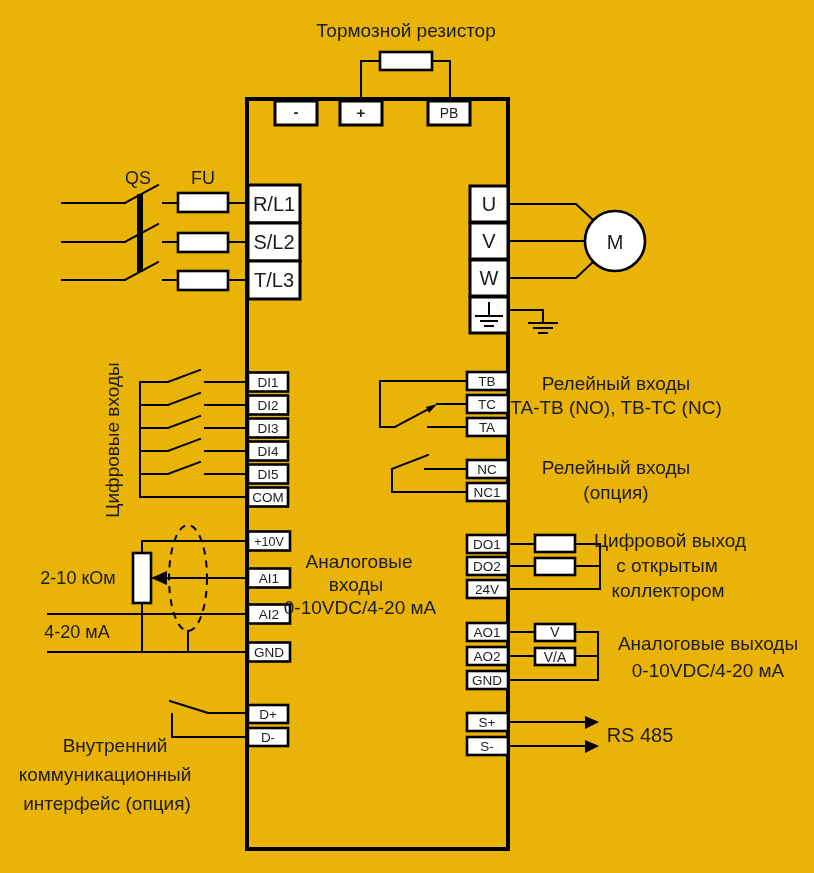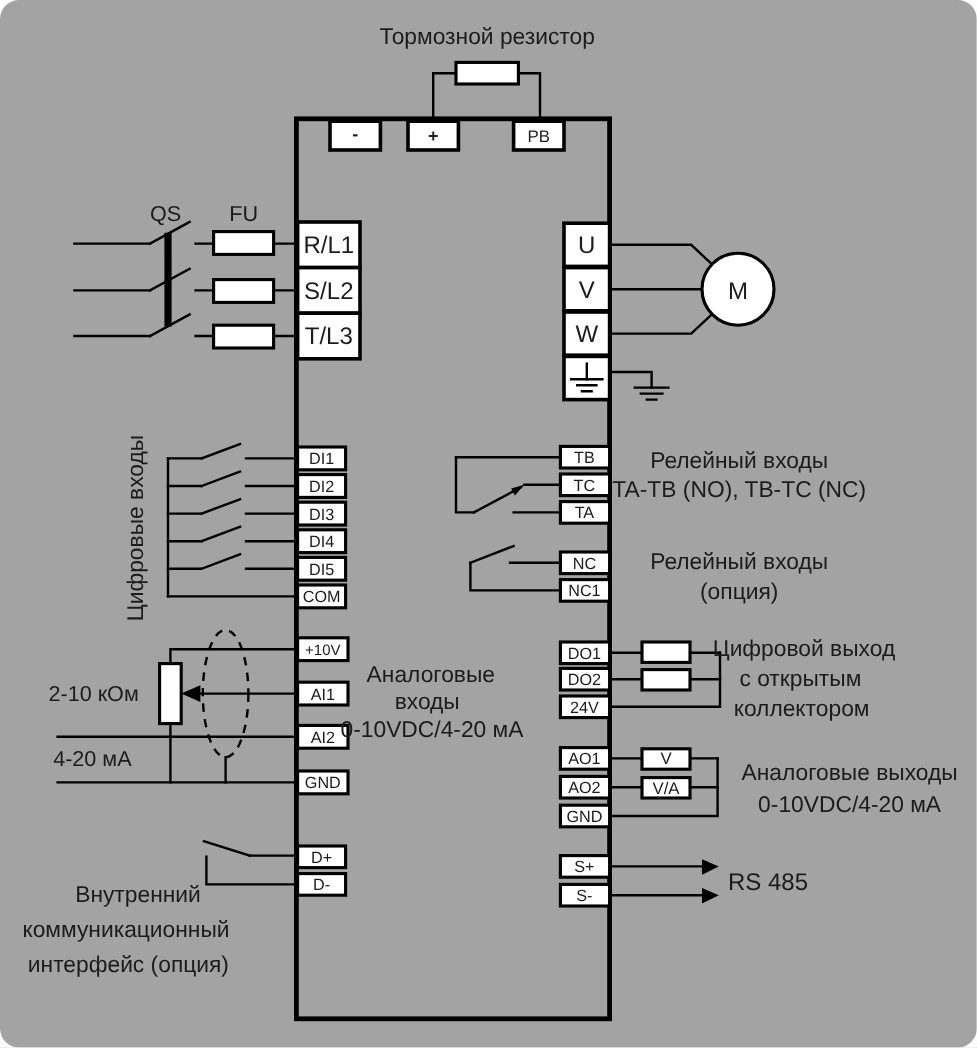--- a/index.html
+++ b/index.html
@@ -1,16 +1,16 @@
 <!DOCTYPE html>
 <html><head>
 <meta charset="utf-8">
 <style>
   html,body{margin:0;padding:0;background:#ffffff;}
-  .stage{position:relative;width:814px;height:873px;background:#a3a3a3;overflow:hidden;border-radius:16px;}
+  .stage{position:relative;width:814px;height:873px;background:#eab308;overflow:hidden;}
   svg{display:block;}
   .wire{stroke:#000;stroke-width:2;fill:none;stroke-linecap:square;}
   .dash{stroke:#000;stroke-width:2;fill:none;stroke-dasharray:7 6;}
   .mainbox{fill:none;stroke:#000;stroke-width:4;}
   .box{fill:#fff;stroke:#000;stroke-width:3;}
   .boxsm{fill:#fff;stroke:#000;stroke-width:2.6;}
   .comp{fill:#fff;stroke:#000;stroke-width:2.6;}
   .blk{fill:#000;stroke:none;}
   text{font-family:"Liberation Sans",sans-serif;fill:#1c1c1c;text-anchor:middle;}
   .t20{font-size:20px;}

